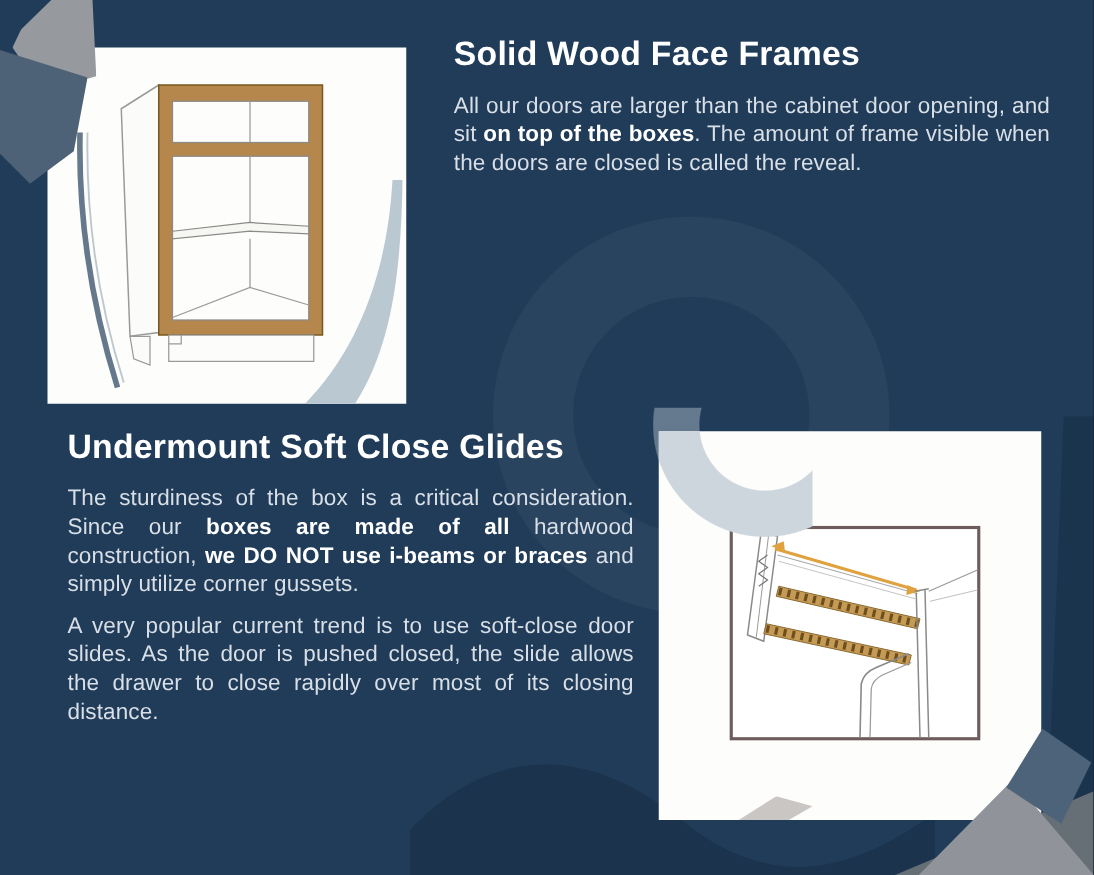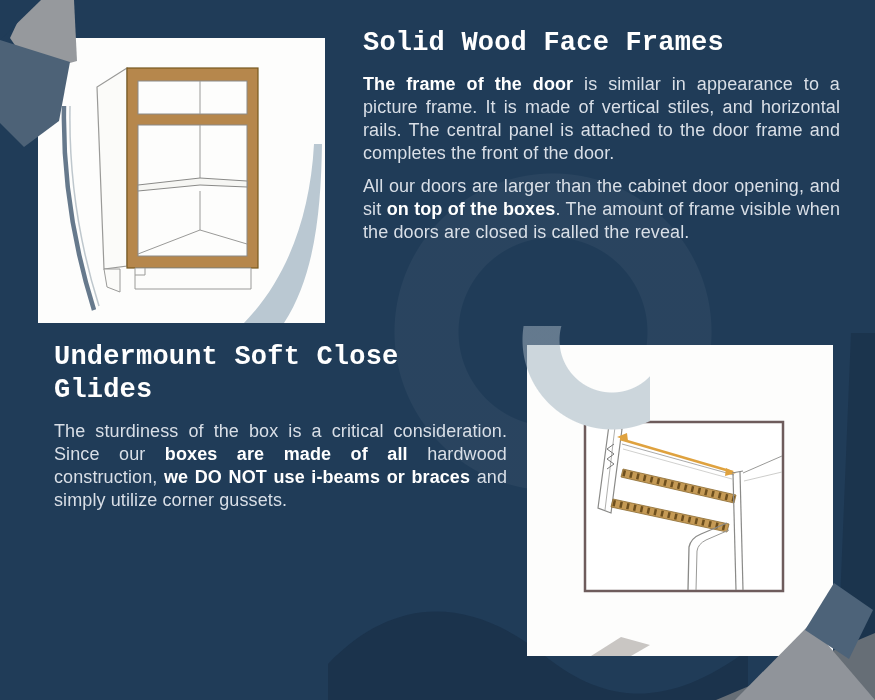--- a/index.html
+++ b/index.html
@@ -64,21 +64,21 @@
   .curl{
     left:0;top:0;width:875px;height:700px;background:#c9c6c3;
     clip-path:polygon(591px 656px, 621px 637px, 650px 645px, 631px 656px);
   }
   
   .textblock{position:absolute;z-index:4;}
   .tb-top{left:363px;top:27px;width:477px;}
   .tb-bottom{left:38px;top:341px;width:453px;margin-left:16px;}
   .section-title{
     margin:0 0 13px 0;font-size:27px;line-height:33px;font-weight:700;
-    color:#ffffff;letter-spacing:.2px;font-family:Liberation Mono, monospace;
+    color:#ffffff;letter-spacing:.2px;
   }
   .body-para{
     margin:0 0 10px 0;font-size:18px;line-height:23px;color:#d9dfe7;
     text-align:justify;letter-spacing:.1px;
   }
   .body-para .bold{font-weight:700;color:#ffffff;}
   
   .illus{position:absolute;left:0;top:0;width:100%;height:100%;}
 </style>
 </head>
@@ -164,25 +164,25 @@
   <div class="abs decor-over ring-on-panel"></div>
   <div class="abs decor-over ring-on-navy"></div>
   <div class="abs decor-over br-darkgrey"></div>
   <div class="abs decor-over br-grey"></div>
   <div class="abs decor-over br-slate"></div>
   <div class="abs decor-over curl"></div>
 
   <div class="textblock tb-top">
     <h2 class="section-title">Solid Wood Face Frames</h2>
     <div>
-        <p class="body-para"><span class="bold">The frame of the door</span><span> is similar in appearance to a picture frame. It is made of vertical stiles, and horizontal rails. The central panel is attached to the door frame and completes the front of the door.</span></p>
         <p class="body-para"><span>All our doors are larger than the cabinet door opening, and sit </span><span class="bold">on top of the boxes</span><span>. The amount of frame visible when the doors are closed is called the reveal.</span></p>
       </div>
   </div>
 
   <div class="textblock tb-bottom">
     <h2 class="section-title">Undermount Soft Close Glides</h2>
     <div>
         <p class="body-para"><span>The sturdiness of the box is a critical consideration. Since our </span><span class="bold">boxes are made of all</span><span> hardwood construction, </span><span class="bold">we DO NOT use i-beams or braces</span><span> and simply utilize corner gussets.</span></p>
+        <p class="body-para"><span>A very popular current trend is to use soft-close door slides. As the door is pushed closed, the slide allows the drawer to close rapidly over most of its closing distance.</span></p>
       </div>
   </div>
 
 </div>
 
 </body></html>

